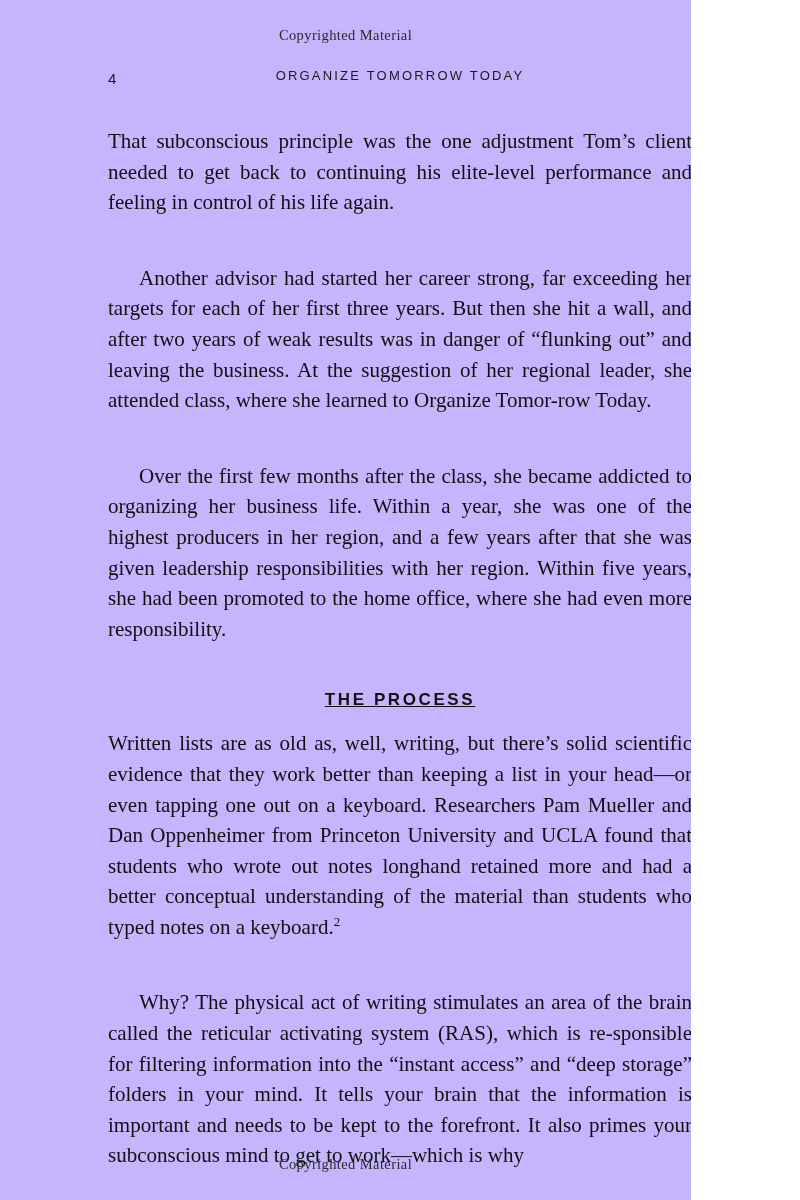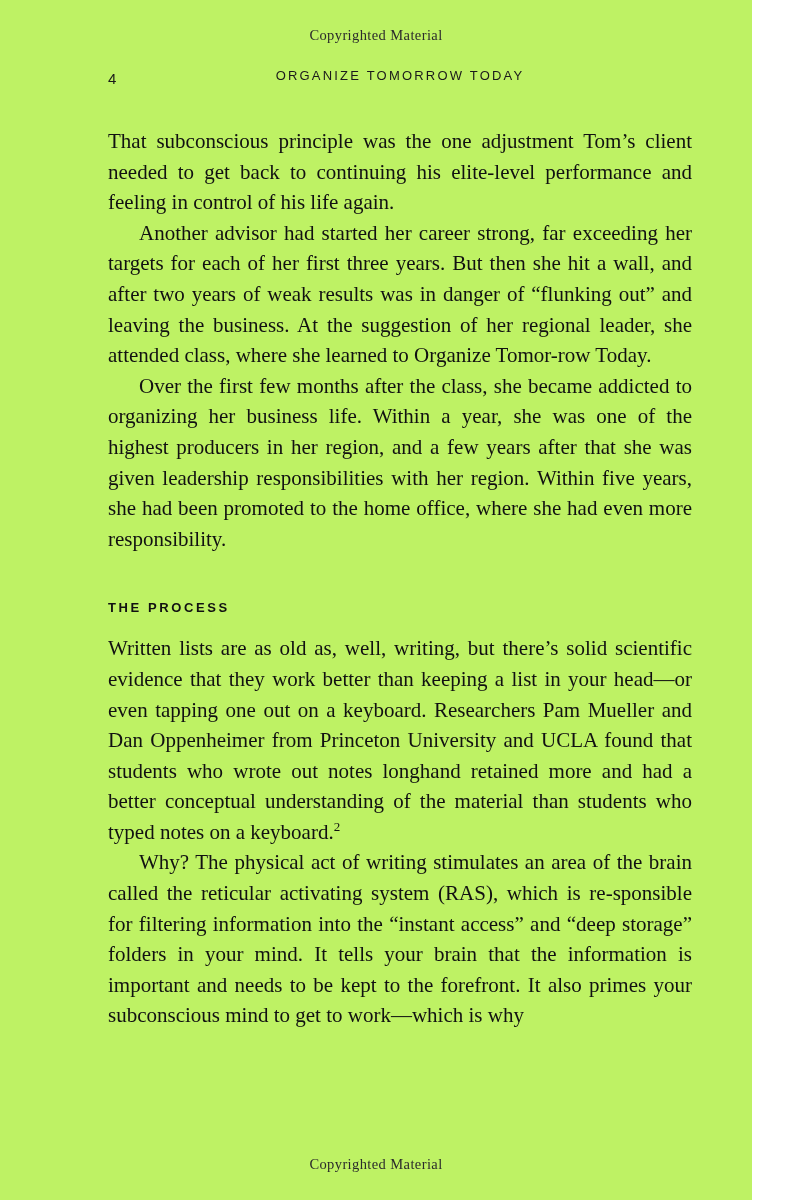--- a/index.html
+++ b/index.html
@@ -2,23 +2,23 @@
 <html><head>
 <meta charset="utf-8">
 <style>
   html, body {
     margin: 0;
     padding: 0;
     background: #ffffff;
   }
   .page {
     position: relative;
-    width: 752px;
+    width: 691px;
     height: 1200px;
-    background: #bef264;
+    background: #c4b5fd;
     font-family: "Liberation Serif", serif;
     color: #111111;
     box-sizing: border-box;
     overflow: hidden;
   }
   .watermark {
     position: absolute;
     left: 0;
     width: 100%;
     text-align: center;
@@ -68,30 +68,33 @@
     margin: 0;
     font-size: 21px;
     line-height: 30.6px;
     text-align: justify;
     text-justify: inter-word;
     hyphens: manual;
     color: #111111;
   }
   .body p.indent {
     text-indent: 31px;
+    margin-top: 45px;
   }
   .section-heading {
     margin: 0;
     padding-top: 46px;
     padding-bottom: 18px;
+    text-align: center;
     font-family: "Liberation Sans", sans-serif;
-    font-size: 13px;
+    font-size: 17px;
     font-weight: bold;
     letter-spacing: 2.6px;
     color: #111111;
+    text-decoration: underline;
   }
   sup {
     font-size: 0.62em;
     vertical-align: super;
     line-height: 0;
   }
 </style>
 </head>
 <body>
 

